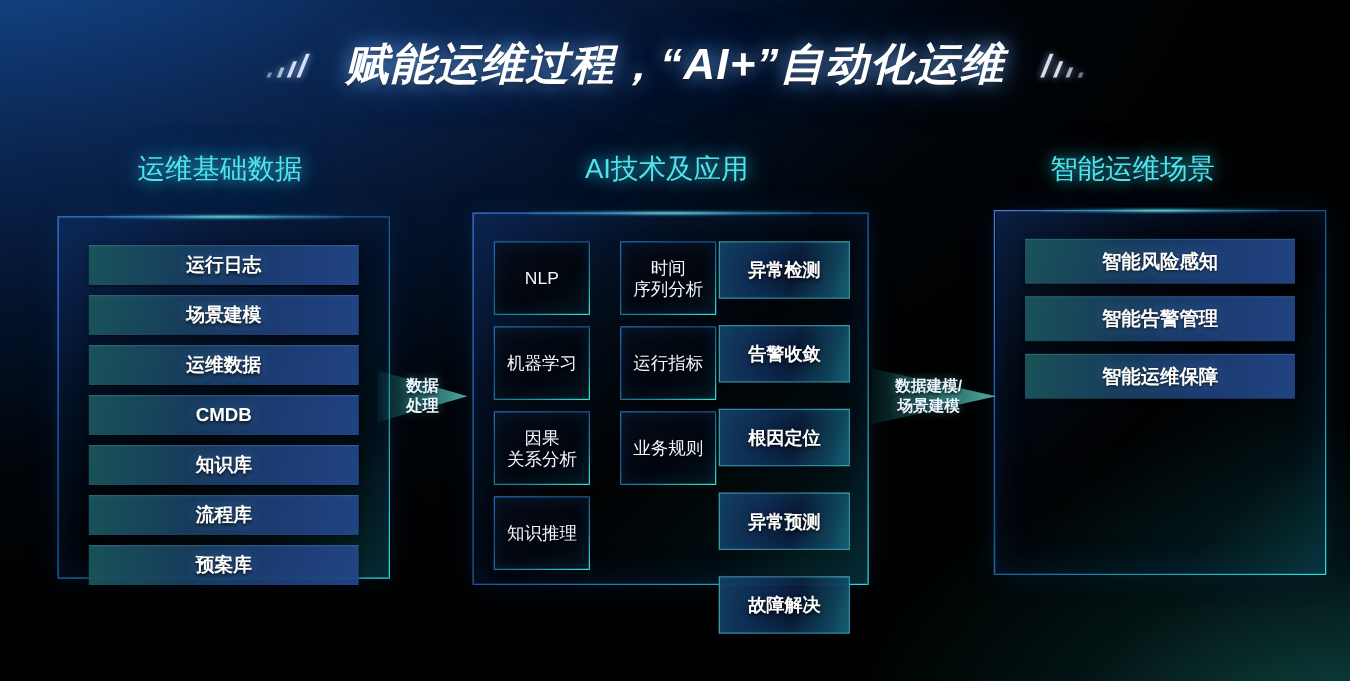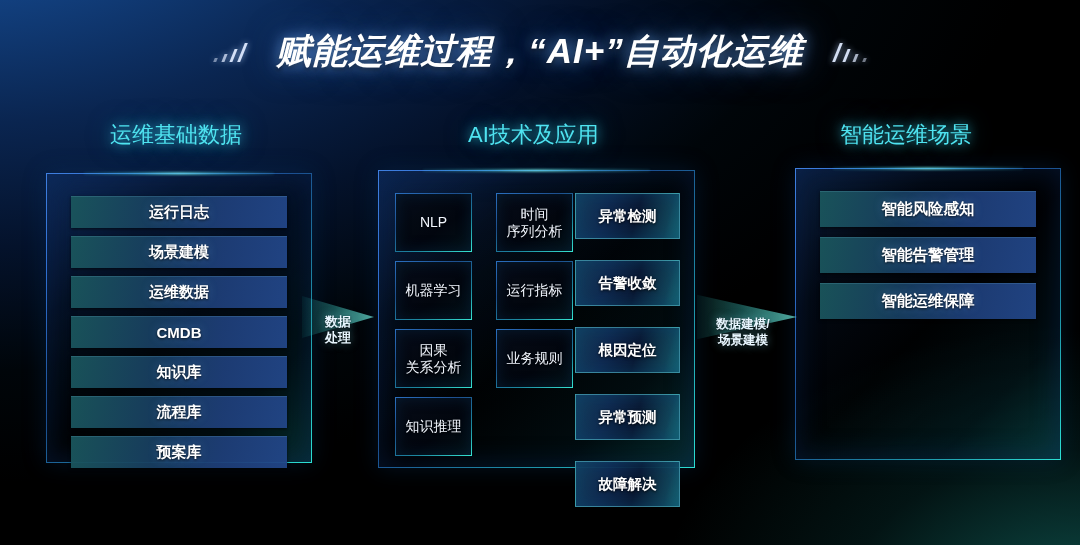--- a/index.html
+++ b/index.html
@@ -110,21 +110,21 @@
     border:1px solid rgba(90,200,215,.55);
     background:linear-gradient(105deg, rgba(20,64,96,.95) 0%, rgba(16,44,84,.95) 30%, rgba(10,26,54,.95) 58%, rgba(18,70,92,.95) 86%, rgba(26,120,130,.9) 100%);
     color:#fff;font-size:14.5px;font-weight:bold;white-space:nowrap;
     text-shadow:0 1px 3px rgba(0,0,0,.9);
     box-shadow:inset 0 0 16px rgba(12,70,110,.6);
     margin-bottom:9px;
   }
 
   
   .arrow{
-    position:absolute;z-index:5;display:flex;align-items:flex-end;justify-content:center;
+    position:absolute;z-index:5;display:flex;align-items:center;justify-content:center;
     color:#e8f6ff;font-size:13px;line-height:16px;text-align:center;font-weight:bold;
     text-shadow:0 1px 3px rgba(0,0,0,.9),0 0 8px rgba(120,220,235,.5);
   }
   .arrow:before{
     content:"";position:absolute;inset:0;
     background:linear-gradient(90deg, rgba(20,120,120,.08) 0%, rgba(60,190,185,.30) 45%, rgba(120,240,225,.62) 100%);
     clip-path:polygon(0 14%,0 86%,100% 50%);
     filter:drop-shadow(0 0 6px rgba(60,210,200,.45));
   }
   .arrow span{position:relative;z-index:2;white-space:nowrap;}

